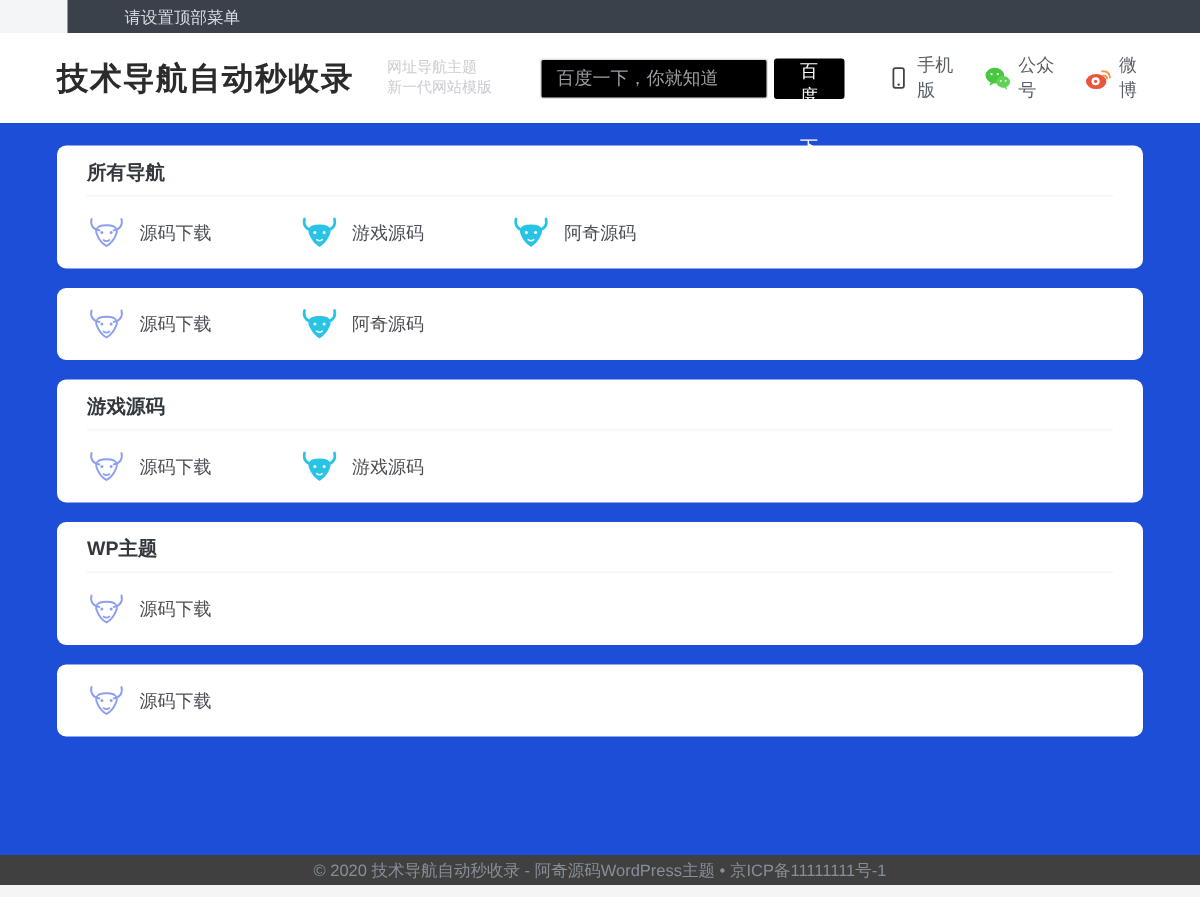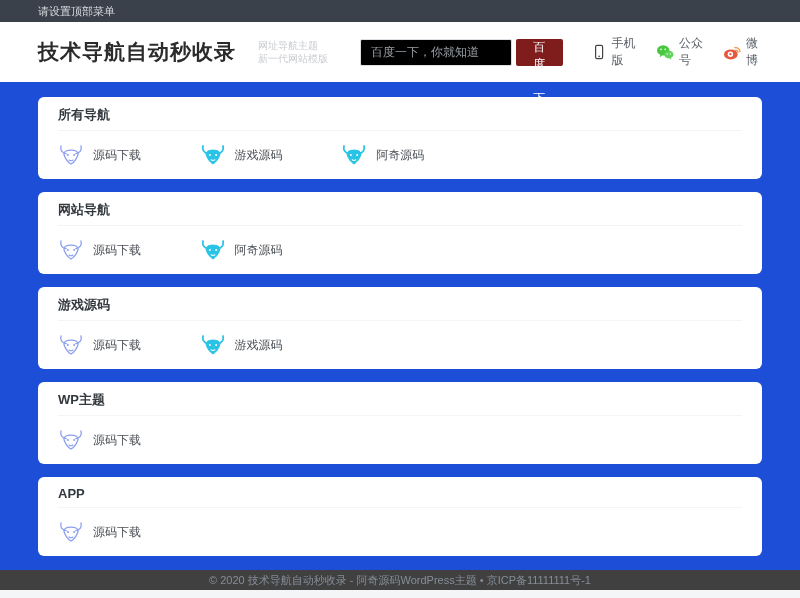--- a/index.html
+++ b/index.html
@@ -5,21 +5,21 @@
   * { margin:0; padding:0; box-sizing:border-box; }
   html,body { width:800px; height:598px; overflow:hidden; }
   body {
     font-family:"Liberation Sans","DejaVu Sans",sans-serif;
     background:#f4f5f7; color:#333;
   }
   
   .topbar {
     height:22px; background:#3a414b; color:#c7ccd2;
     display:flex; align-items:center; justify-content:space-between;
-    padding:0 38px; font-size:11px;
+    padding:0 38px; font-size:11px;margin-left:45px;
   }
   .topbar-left { color:#d8dce0; cursor:pointer; }
   .topbar-right { display:flex; align-items:center; }
   .topbar-right .tb-item { padding:0 9px; color:#c7ccd2; text-decoration:none; }
   .topbar-right .tb-item.link { cursor:pointer; }
   .topbar-right .tb-sep { width:1px; height:10px; background:#5a616b; }
   .topbar-right .tb-item:last-child { padding-right:0; }
   
   .header {
     height:60px; background:#ffffff; display:flex; align-items:center;
@@ -30,21 +30,21 @@
   .tagline { margin-left:12px; font-size:10px; color:#c9ccd1; line-height:13px; white-space:nowrap; }
   .searchbox { display:flex; align-items:center; margin-left:22px; }
   .search-input {
     width:152px; height:27px; border:1px solid #dcdfe3; border-radius:2px;
     padding:0 10px; font-size:12px; color:#666; outline:none; background:#000000;
     font-family:inherit;
   }
   .search-input::placeholder { color:#9aa0a6; }
   .search-btn {
     height:27px; margin-left:4px; padding:0 14px; border:none; border-radius:2px;
-    background:#7f1d1d; color:#fff; font-size:12px; cursor:pointer; font-family:inherit;
+    background:#000000; color:#fff; font-size:12px; cursor:pointer; font-family:inherit;
   }
   .quicklinks { margin-left:auto; display:flex; align-items:flex-end; }
   .quicklink { display:flex; align-items:center; margin-left:18px; cursor:pointer; font-size:12px; color:#595f66; }
   .quicklink .qicon { margin-right:5px; display:flex; align-items:center; }
   
   .main { padding:15px 38px 0 38px; background:#1d4ed8; height:488px; }
   .card {
     background:#fff; border-radius:6px; margin-bottom:13px; padding:0 20px;
   }
   .card-title {
@@ -177,21 +177,20 @@
             <svg width="26" height="26">
               <use href="#bull-filled"></use>
             </svg>
           </span>
         <span class="nlabel">阿奇源码</span>
       </div>
     </div>
   </div>
 
   <div class="card">
-    <div class="card-title">网站导航</div>
     <div class="card-items">
       <div class="nav-item">
         <span class="nicon">
             <svg width="26" height="26">
               <use href="#bull-outline"></use>
             </svg>
           </span>
         <span class="nlabel">源码下载</span>
       </div>
       <div class="nav-item">
@@ -235,21 +234,20 @@
             <svg width="26" height="26">
               <use href="#bull-outline"></use>
             </svg>
           </span>
         <span class="nlabel">源码下载</span>
       </div>
     </div>
   </div>
 
   <div class="card">
-    <div class="card-title">APP</div>
     <div class="card-items">
       <div class="nav-item">
         <span class="nicon">
             <svg width="26" height="26">
               <use href="#bull-outline"></use>
             </svg>
           </span>
         <span class="nlabel">源码下载</span>
       </div>
     </div>

